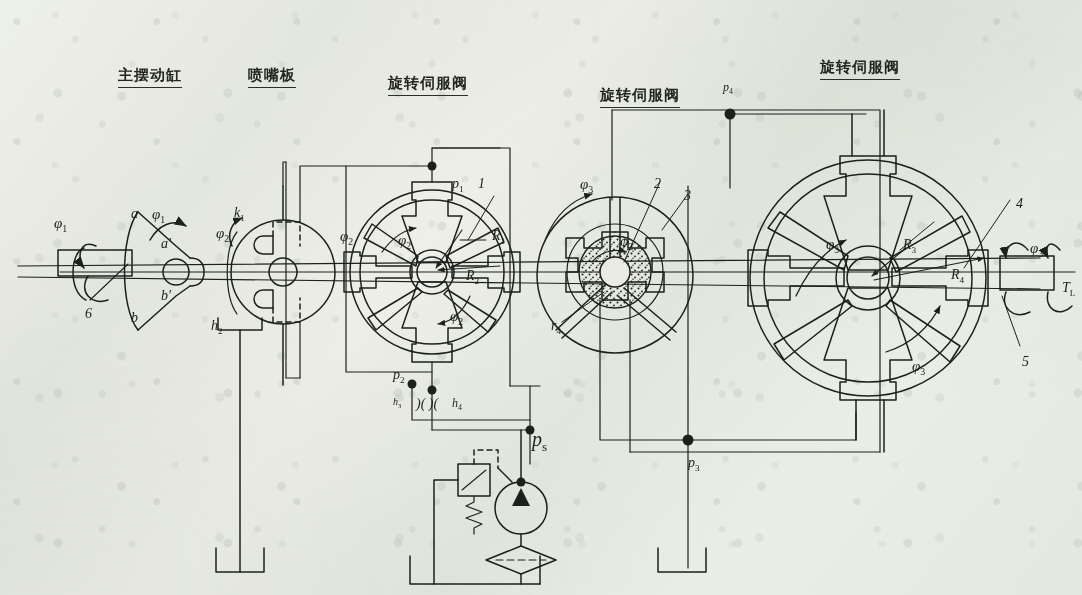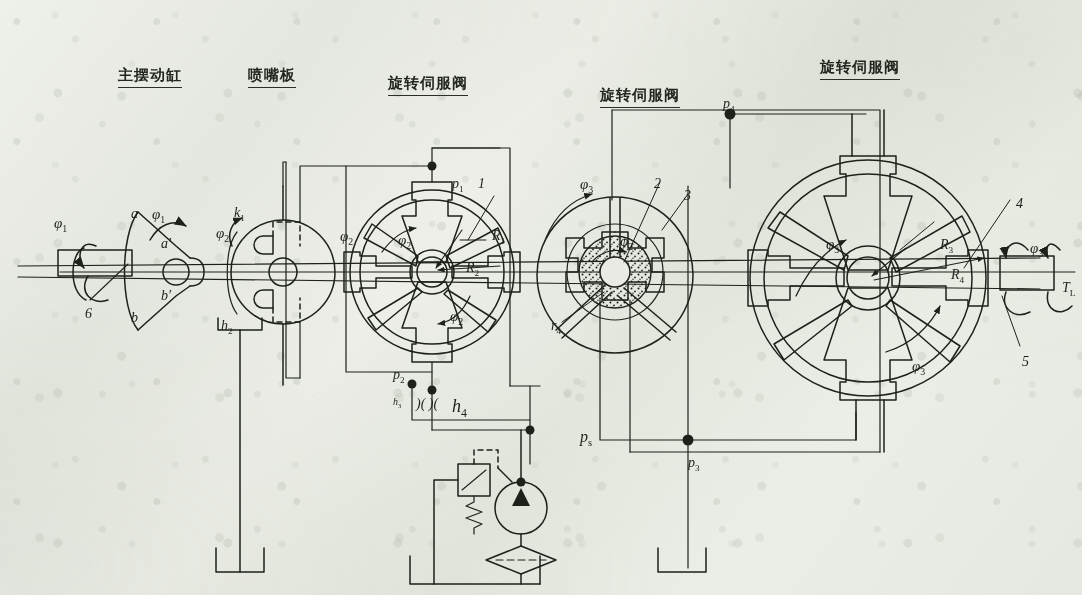--- a/index.html
+++ b/index.html
@@ -310,43 +310,43 @@
 <div id="labels">
       <div class="lb" style="left: 54px; top: 215px; font-size: 15px;"><i>φ</i><sub>1</sub></div>
       <div class="lb" style="left: 152px; top: 206px; font-size: 15px;"><i>φ</i><sub>1</sub></div>
       <div class="lb" style="left: 131px; top: 206px; font-size: 14px;"><i>a</i></div>
       <div class="lb" style="left: 161px; top: 236px; font-size: 14px;"><i>a′</i></div>
       <div class="lb" style="left: 131px; top: 310px; font-size: 14px;"><i>b</i></div>
       <div class="lb" style="left: 161px; top: 288px; font-size: 14px;"><i>b′</i></div>
       <div class="lb" style="left: 85px; top: 306px; font-size: 14px;"><i>6</i></div>
       <div class="lb" style="left: 234px; top: 205px; font-size: 14px;"><i>k</i><sub>1</sub></div>
       <div class="lb" style="left: 216px; top: 225px; font-size: 15px;"><i>φ</i><sub>2</sub></div>
-      <div class="lb" style="left: 221px; top: 318px; font-size: 14px;"><i>h</i><sub>2</sub></div>
+      <div class="lb" style="left: 211px; top: 318px; font-size: 14px;"><i>h</i><sub>2</sub></div>
       <div class="lb" style="left: 340px; top: 228px; font-size: 15px;"><i>φ</i><sub>2</sub></div>
       <div class="lb" style="left: 452px; top: 176px; font-size: 14px;"><i>p</i><sub>1</sub></div>
       <div class="lb" style="left: 478px; top: 176px; font-size: 14px;"><i>1</i></div>
       <div class="lb" style="left: 466px; top: 228px; font-size: 14px; margin-left: 26px;"><i>R</i><sub>1</sub></div>
-      <div class="lb" style="left: 466px; top: 260px; font-size: 14px;"><i>R</i><sub>2</sub></div>
+      <div class="lb" style="left: 466px; top: 268px; font-size: 14px;"><i>R</i><sub>2</sub></div>
       <div class="lb" style="left: 398px; top: 232px; font-size: 15px;"><i>φ</i><sub>2</sub></div>
       <div class="lb" style="left: 450px; top: 308px; font-size: 15px;"><i>φ</i><sub>2</sub></div>
       <div class="lb" style="left: 393px; top: 367px; font-size: 14px; text-align: center;"><i>p</i><sub>2</sub></div>
       <div class="lb" style="left: 393px; top: 396px; font-size: 10px;"><i>h</i><sub>3</sub></div>
       <div class="lb" style="left: 416px; top: 396px; font-size: 14px;"><i>)( )(</i></div>
-      <div class="lb" style="left: 452px; top: 396px; font-size: 18px;"><i>h</i><sub>4</sub></div>
-      <div class="lb" style="left: 532px; top: 428px; font-size: 16px; margin-left: 48px;"><i>p</i><sub>s</sub></div>
+      <div class="lb" style="left: 452px; top: 396px; font-size: 12px;"><i>h</i><sub>4</sub></div>
+      <div class="lb" style="left: 532px; top: 428px; font-size: 20px;"><i>p</i><sub>s</sub></div>
       <div class="lb" style="left: 580px; top: 176px; font-size: 15px;"><i>φ</i><sub>3</sub></div>
       <div class="lb" style="left: 620px; top: 233px; font-size: 15px;"><i>φ</i><sub>2</sub></div>
       <div class="lb" style="left: 654px; top: 176px; font-size: 14px;"><i>2</i></div>
       <div class="lb" style="left: 684px; top: 188px; font-size: 14px;"><i>3</i></div>
       <div class="lb" style="left: 551px; top: 318px; font-size: 14px;"><i>r</i><sub>4</sub></div>
-      <div class="lb" style="left: 723px; top: 96px; font-size: 14px;"><i>p</i><sub>4</sub></div>
+      <div class="lb" style="left: 723px; top: 80px; font-size: 12px;"><i>p</i><sub>4</sub></div>
       <div class="lb" style="left: 688px; top: 455px; font-size: 14px;"><i>p</i><sub>3</sub></div>
       <div class="lb" style="left: 826px; top: 236px; font-size: 15px;"><i>φ</i><sub>3</sub></div>
       <div class="lb" style="left: 912px; top: 358px; font-size: 15px;"><i>φ</i><sub>3</sub></div>
-      <div class="lb" style="left: 903px; top: 237px; font-size: 14px; margin-left: 37px;"><i>R</i><sub>3</sub></div>
+      <div class="lb" style="left: 903px; top: 237px; font-size: 14px;"><i>R</i><sub>3</sub></div>
       <div class="lb" style="left: 951px; top: 267px; font-size: 14px;"><i>R</i><sub>4</sub></div>
       <div class="lb" style="left: 1016px; top: 196px; font-size: 14px;"><i>4</i></div>
       <div class="lb" style="left: 1022px; top: 354px; font-size: 14px;"><i>5</i></div>
       <div class="lb" style="left: 1030px; top: 240px; font-size: 15px;"><i>φ</i><sub>3</sub></div>
       <div class="lb" style="left: 1062px; top: 240px; font-size: 14px; margin-top: 40px;"><i>T</i><sub>L</sub></div>
     </div>
 
 </div>
 
 </body></html>

